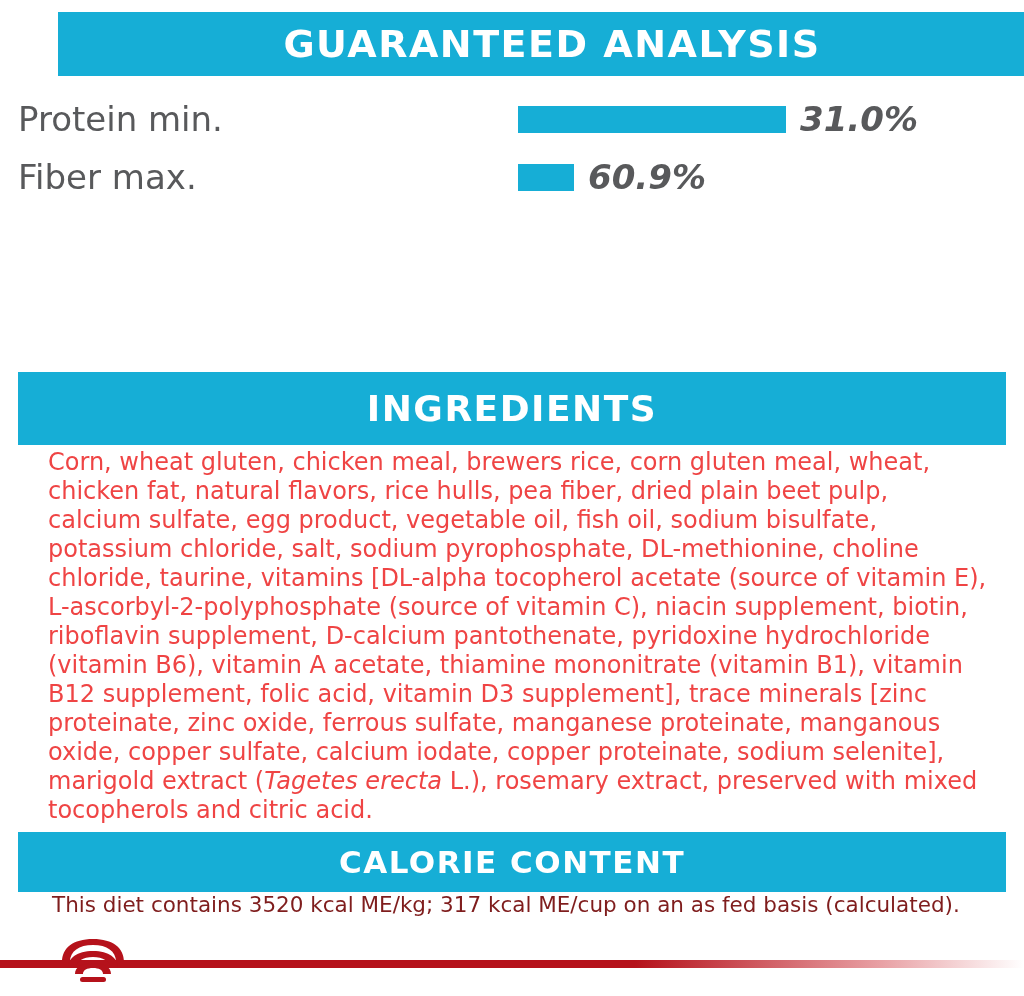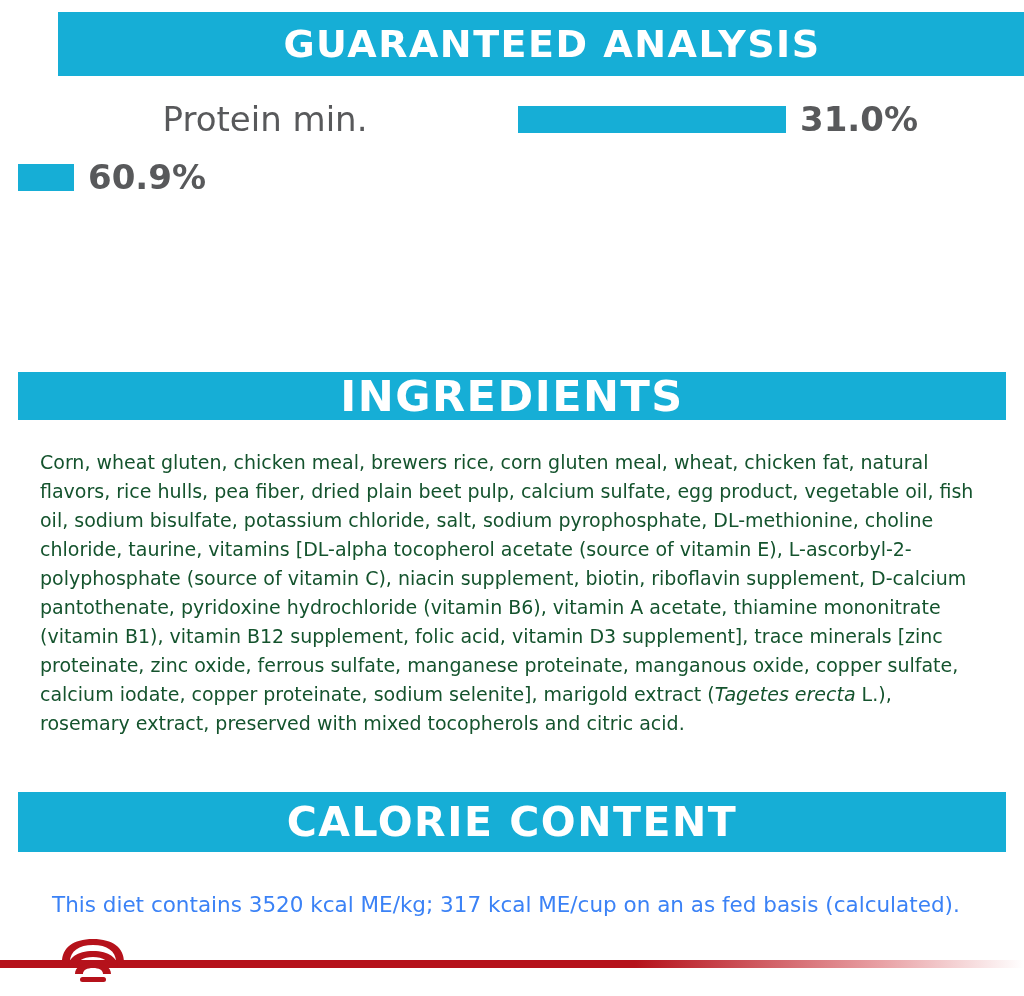--- a/index.html
+++ b/index.html
@@ -42,93 +42,94 @@
     width: 988px;
     height: 64px;
     font-size: 38px;
     margin-left: 40px;
   }
   .bar-ing {
     position: absolute;
     left: 18px;
     top: 372px;
     width: 988px;
-    height: 48px;
-    font-size: 43px;
+    height: 73px;
+    font-size: 36px;
   }
   .bar-cal {
     position: absolute;
     left: 18px;
-    top: 792px;
+    top: 832px;
     width: 988px;
     height: 60px;
-    font-size: 41px;
+    font-size: 31px;
   }
 
   
   .ga-table {
     position: absolute;
     left: 18px;
     top: 90px;
     width: 988px;
   }
   .ga-row {
     display: flex;
     align-items: center;
     height: 58px;
   }
   .ga-label {
     width: 500px;
-    text-align: center;
+    text-align: left;
     font-size: 34px;
     color: #58595b;
     padding-right: 6px;
     box-sizing: border-box;
     white-space: nowrap;
   }
   .ga-barwrap {
     display: flex;
     align-items: center;
+    font-style: italic;
   }
   .ga-bar {
     height: 27px;
     background: #16aed6;
   }
   .ga-value {
     font-size: 34px;
     font-weight: 700;
     color: #58595b;
     margin-left: 14px;
     white-space: nowrap;
   }
 
   
   .ingredients {
     position: absolute;
-    left: 40px;
+    left: 48px;
     top: 448px;
     width: 940px;
-    font-size: 19px;
+    font-size: 24px;
     line-height: 29px;
-    color: #14532d;
+    color: #ef4444;
     text-align: left;
   }
   .ingredients i {
     font-style: italic;
   }
 
   
   .calorie {
     position: absolute;
     left: 52px;
     top: 890px;
     width: 940px;
     font-size: 21.5px;
     line-height: 29px;
-    color: #3b82f6;
+    color: #7f1d1d;
   }
 
   
   .footer {
     position: absolute;
     left: 0;
     bottom: 0;
     width: 1024px;
     height: 56px;
   }
@@ -164,20 +165,21 @@
     <div class="ga-row">
       <div class="ga-label">Protein min.</div>
       <div class="ga-barwrap">
         <div class="ga-bar" style="width:268px"></div>
         <div class="ga-value">31.0%</div>
       </div>
     </div>
 
 
     <div class="ga-row">
+      <div class="ga-label">Fiber max.</div>
       <div class="ga-barwrap">
         <div class="ga-bar" style="width:56px"></div>
         <div class="ga-value">60.9%</div>
       </div>
     </div>
 
   </div>
 
   <div class="bar bar-ing">INGREDIENTS</div>
 

